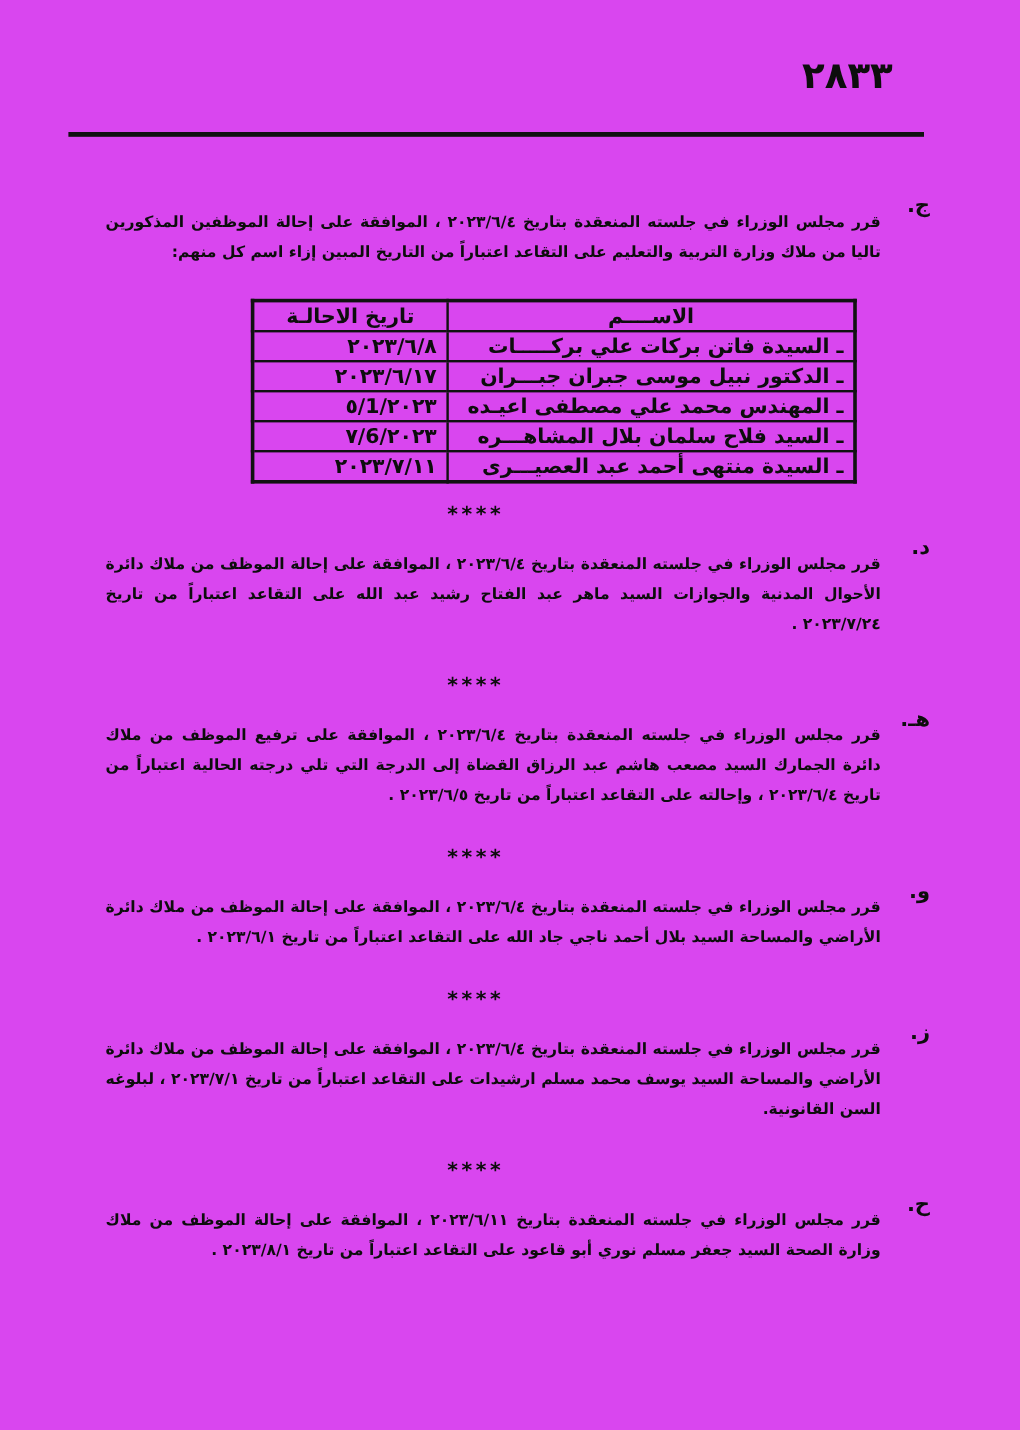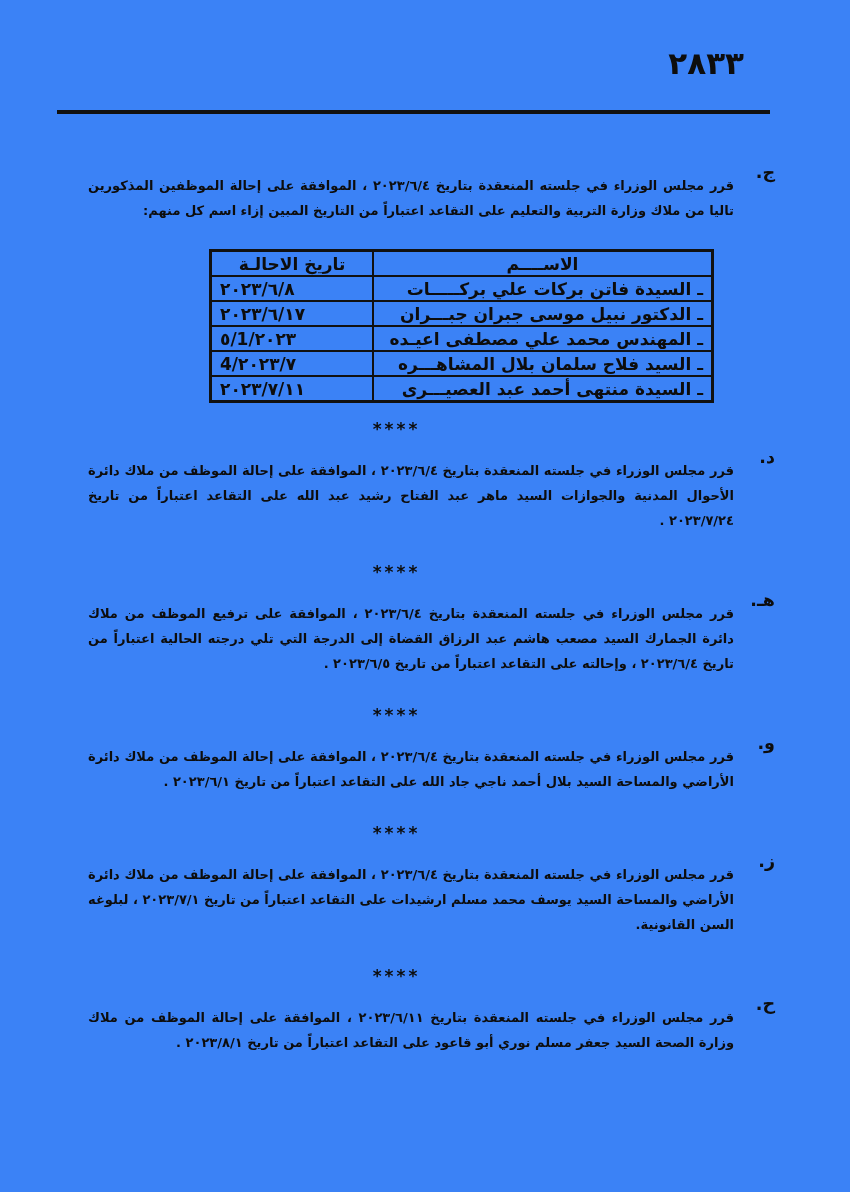--- a/index.html
+++ b/index.html
@@ -1,21 +1,21 @@
 <!DOCTYPE html>
 <html lang="ar" dir="rtl"><head>
 <meta charset="utf-8">
 <style>
   html, body { margin: 0; padding: 0; background: #e8e8e8; }
   .page {
     position: relative;
     width: 850px;
     height: 1192px;
     margin: 0 auto;
-    background: #3b82f6;
+    background: #d946ef;
     direction: rtl;
     font-family: "DejaVu Sans", sans-serif;
     font-weight: 700;
     color: #0d0d0d;
     overflow: hidden;
   }
 
   
   .page-number {
     position: absolute;
@@ -85,21 +85,21 @@
     font-size: 17px;
     font-weight: 700;
     height: 23px;
     padding: 0 8px;
     overflow: hidden;
     white-space: nowrap;
   }
   .col-name  { width: 321px; text-align: center; }
   .col-date  { width: 144px; text-align: center; margin-left: 40px; }
   .cell-name { text-align: right; }
-  .cell-date { text-align: left; }
+  .cell-date { text-align: right; }
 
   
   .separator {
     text-align: center;
     font-size: 17px;
     letter-spacing: 3px;
     line-height: 20px;
     margin: 16px 0 6px;
     transform: translateX(-35px);
   }
@@ -134,21 +134,21 @@
         <tr>
           <td class="cell-name">ـ الدكتور نبيل موسى جبران جبـــران</td>
           <td class="cell-date">٢٠٢٣/٦/١٧</td>
         </tr>
         <tr>
           <td class="cell-name">ـ المهندس محمد علي مصطفى اعيـده</td>
           <td class="cell-date">٢٠٢٣/1/٥</td>
         </tr>
         <tr>
           <td class="cell-name">ـ السيد فلاح سلمان بلال المشاهـــره</td>
-          <td class="cell-date">٢٠٢٣/٧/4</td>
+          <td class="cell-date">٢٠٢٣/6/٧</td>
         </tr>
         <tr>
           <td class="cell-name">ـ السيدة منتهى أحمد عبد العصيـــرى</td>
           <td class="cell-date">٢٠٢٣/٧/١١</td>
         </tr>
       </tbody>
     </table>
 
     <div class="separator">****</div>
 

